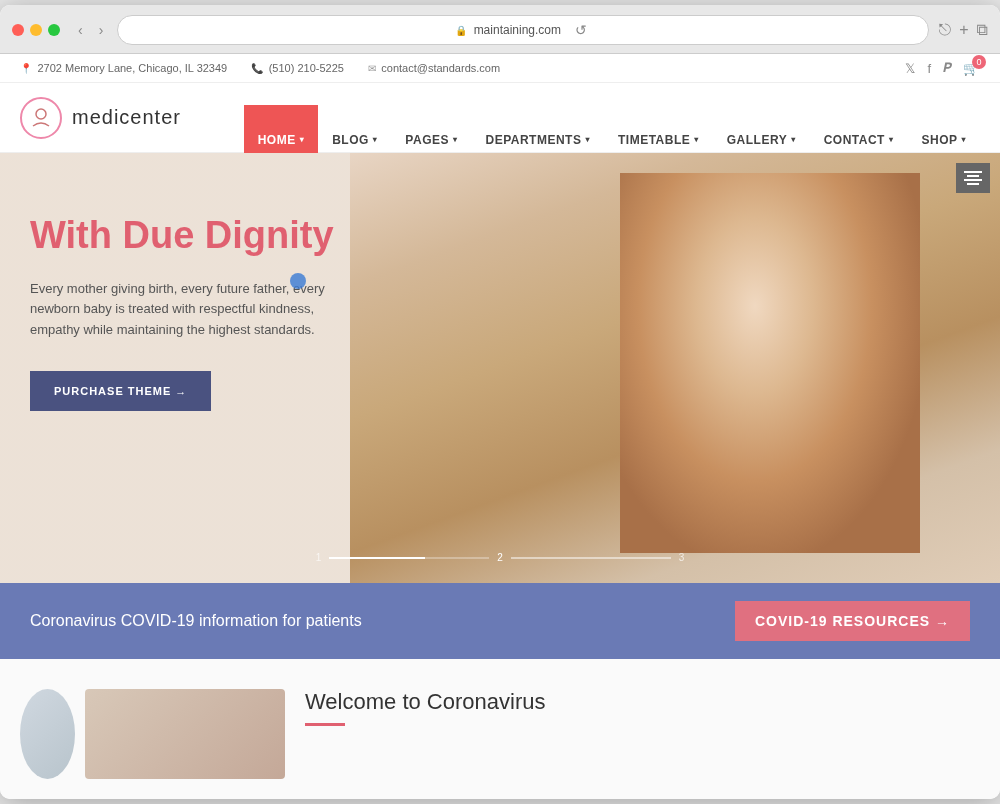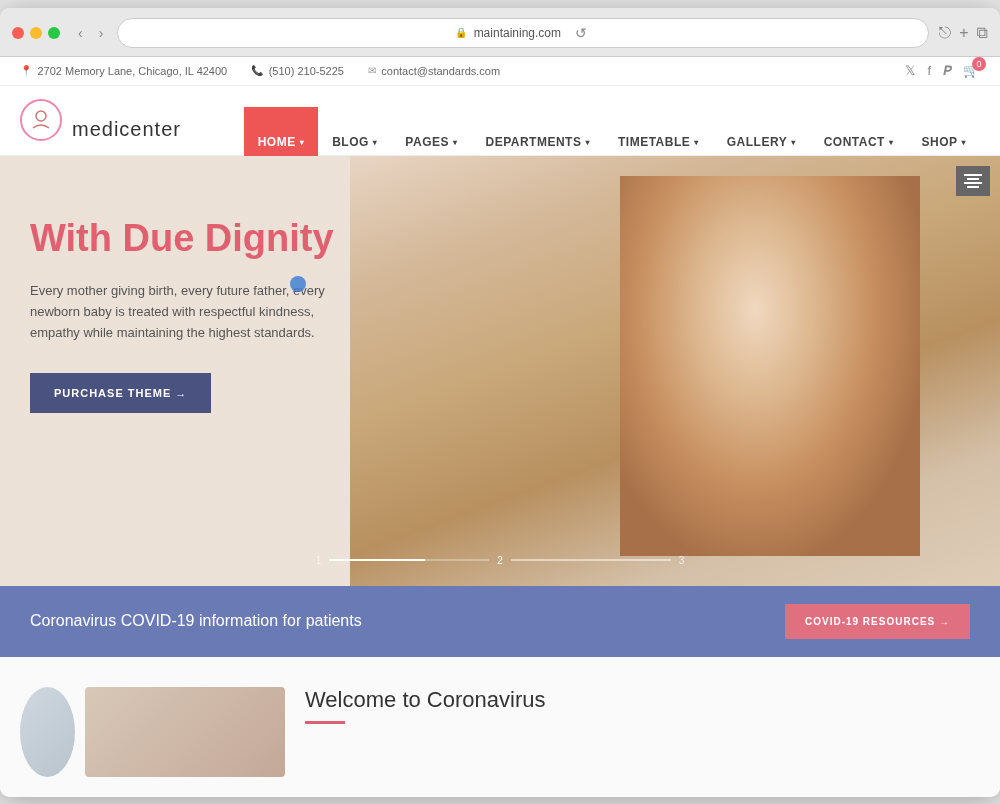--- a/index.html
+++ b/index.html
@@ -85,21 +85,21 @@
     
     .main-nav {
       background: #fff;
       padding: 0 20px;
       display: flex;
       align-items: center;
       border-bottom: 1px solid #eee;
       height: 70px;
     }
     .logo {
-      display: flex; align-items: flex-end; gap: 10px; margin-right: 30px;
+      display: flex; align-items: center; gap: 10px; margin-right: 30px;
     }
     .logo-icon {
       width: 42px; height: 42px; border: 2px solid #e8a; border-radius: 50%;
       display: flex; align-items: center; justify-content: center; color: #c77; font-size: 18px;
     }
     .logo-text {
       font-size: 20px; color: #333; font-weight: 300; letter-spacing: 1px;
     }
     .nav-items {
       display: flex; align-items: center; gap: 0; margin-left: auto;
@@ -198,21 +198,21 @@
       padding: 18px 30px;
       display: flex;
       align-items: center;
       justify-content: space-between;
     }
     .covid-text {
       color: white; font-size: 16px;
     }
     .covid-btn {
       background: #e07080; color: white; border: none;
-      padding: 12px 20px; font-size: 10px; font-weight: 600;
+      padding: 12px 20px; font-size: 14px; font-weight: 600;
       letter-spacing: 1px; cursor: pointer;
       display: flex; align-items: flex-end; gap: 8px;
       text-transform: uppercase;
     }
 
     
     .welcome-section {
       background: #fafafa;
       padding: 30px 20px 20px;
       display: flex;
@@ -259,21 +259,21 @@
     <div class="browser-actions">
       <button class="browser-action-btn">⎋</button>
       <button class="browser-action-btn">+</button>
       <button class="browser-action-btn">⧉</button>
     </div>
   </div>
 
   <div class="top-info-bar">
     <div class="info-item">
       <span class="info-icon">📍</span>
-      <span>2702 Memory Lane, Chicago, IL 42400</span>
+      <span>2702 Memory Lane, Chicago, IL 32349</span>
     </div>
     <div class="info-item">
       <span class="info-icon">📞</span>
       <span>(510) 210-5225</span>
     </div>
     <div class="info-item">
       <span class="info-icon">✉</span>
       <span>contact@standards.com</span>
     </div>
     <div class="top-social">

